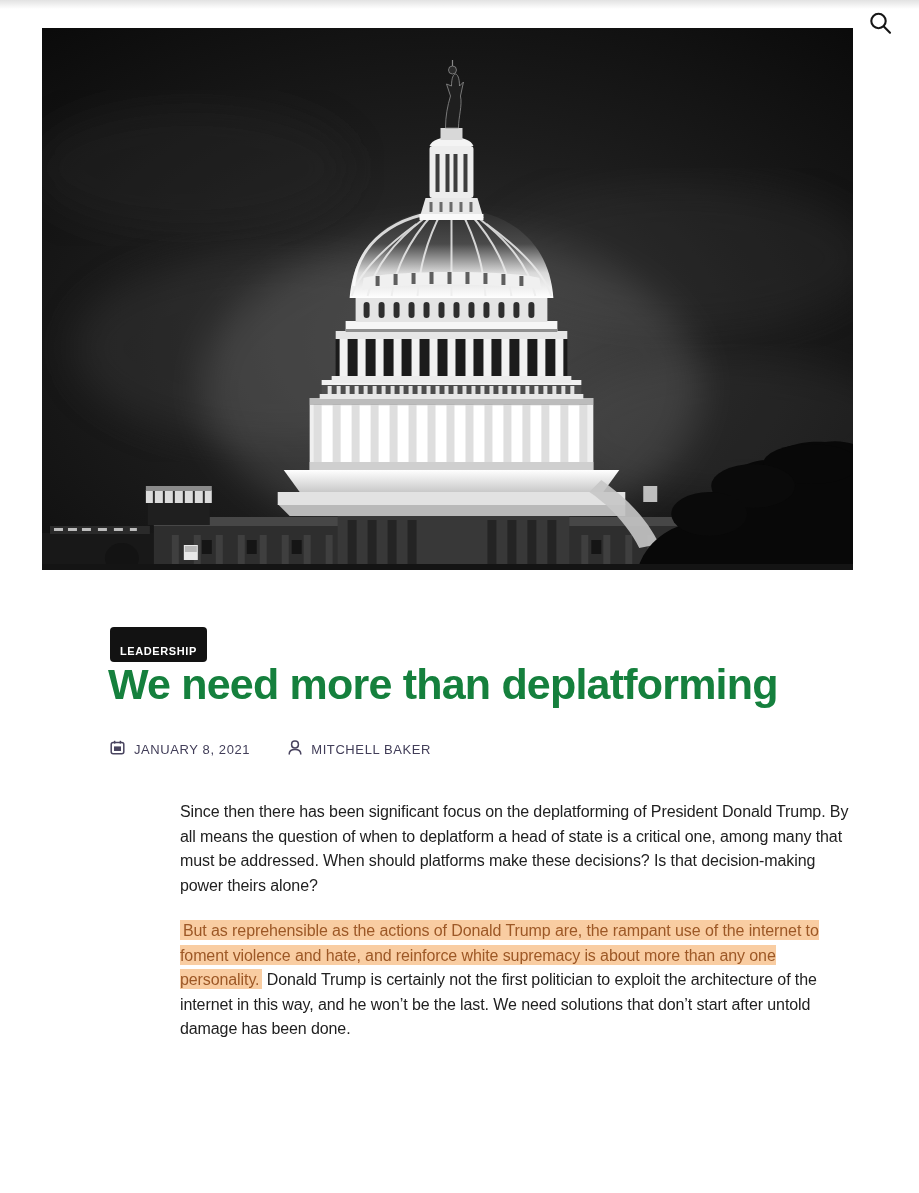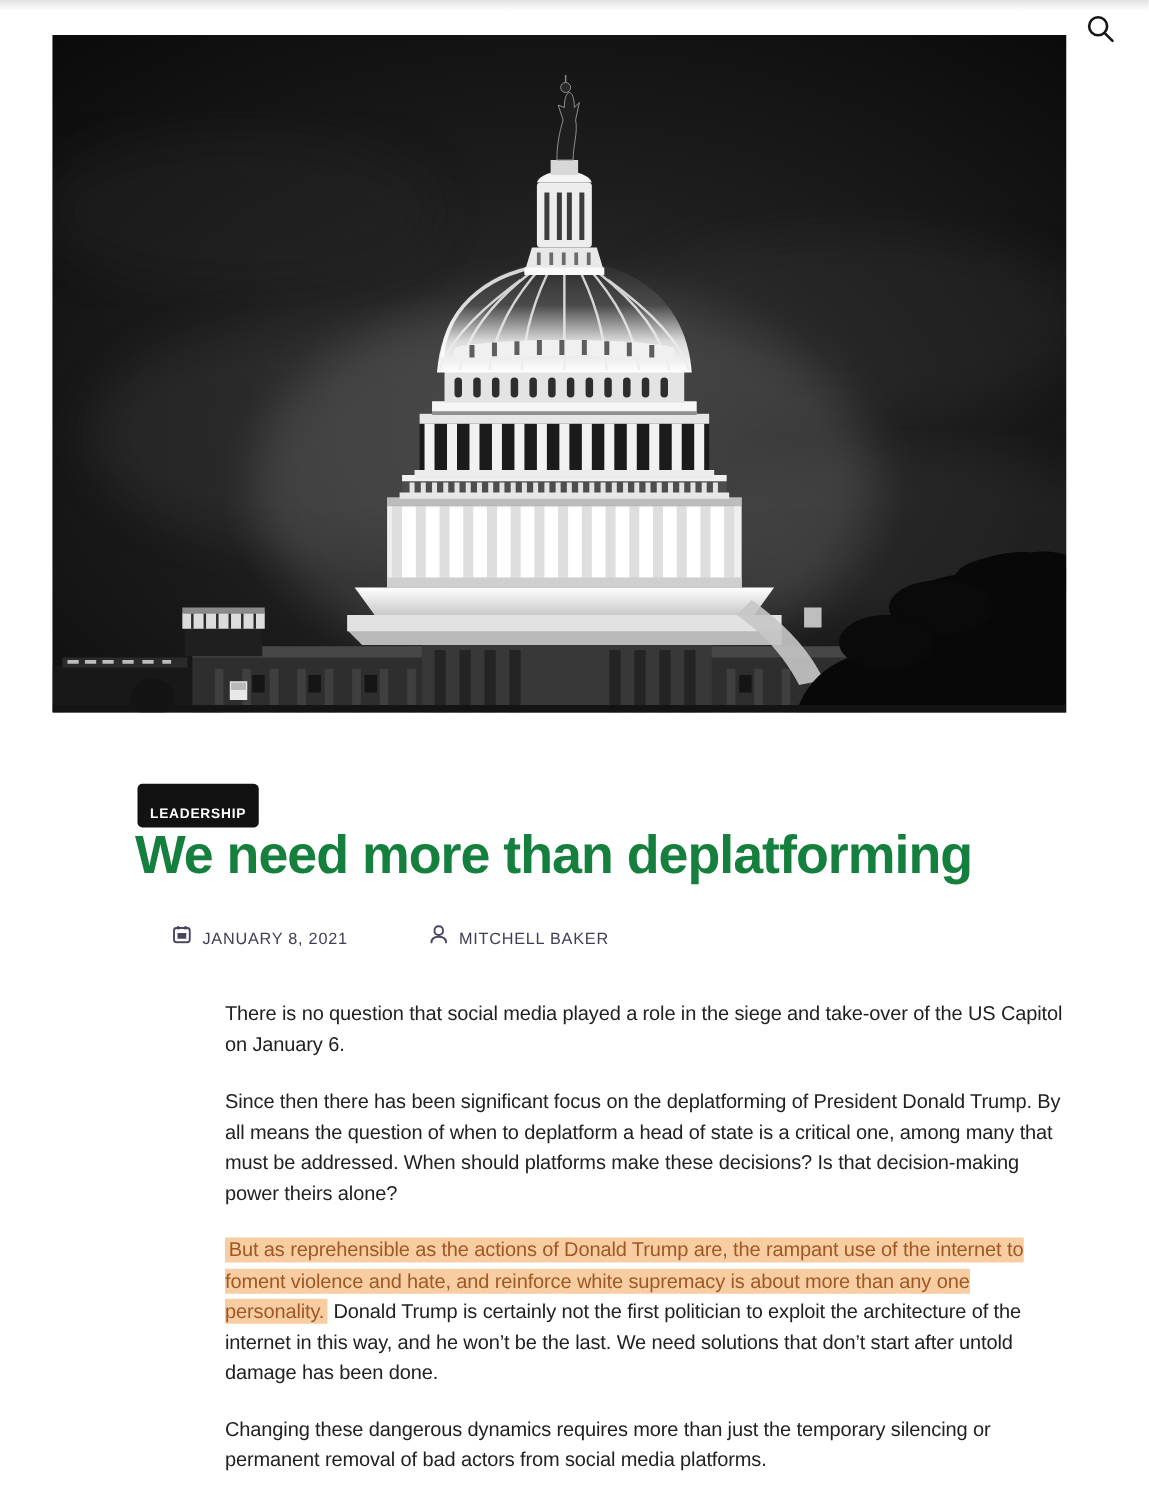--- a/index.html
+++ b/index.html
@@ -27,21 +27,21 @@
     letter-spacing:0.6px; padding:19px 10px 5px; border-radius:4px; line-height:1;
     cursor:pointer;
   }
   .title {
     position:absolute; left:108px; top:660px; width:770px;
     font-size:43px; line-height:1.15; font-weight:bold; color:#15803d; letter-spacing:-0.8px;
   }
   .meta {
     position:absolute; left:110px; top:740px; display:flex; align-items:center; gap:38px;
   }
-  .meta-item { display:flex; align-items:center; gap:9px;margin-left:28px; }
+  .meta-item { display:flex; align-items:center; gap:9px; }
   .meta-item svg { flex:0 0 auto; }
   .meta-label {
     font-size:13px; font-weight:500; letter-spacing:0.6px; color:#413d58; white-space:nowrap;
   }
   .body-col {
     position:absolute; left:180px; top:800px; width:678px;
     font-size:16px; line-height:24.5px; color:#212121; letter-spacing:-0.1px;
   }
   .body-col p { margin:0 0 21px; }
   .body-col mark {
@@ -340,17 +340,15 @@
       <svg width="14" height="15" viewBox="0 0 14 15" fill="none">
         <rect x="3.6" y="1" width="6.8" height="7" rx="3.2" stroke="#49445f" stroke-width="1.5"></rect>
         <path d="M1.2 14 C1.2 10.8 3.6 9.4 7 9.4 C10.4 9.4 12.8 10.8 12.8 14" stroke="#49445f" stroke-width="1.5" stroke-linecap="round"></path>
       </svg>
     </span>
     <span class="meta-label">MITCHELL BAKER</span>
   </span>
 </div>
 
 <div class="body-col">
-  <p>There is no question that social media played a role in the siege and take-over of the US Capitol on January 6.</p>
   <p>Since then there has been significant focus on the deplatforming of President Donald Trump. By all means the question of when to deplatform a head of state is a critical one, among many that must be addressed. When should platforms make these decisions? Is that decision-making power theirs alone?</p>
   <p><mark>But as reprehensible as the actions of Donald Trump are, the rampant use of the internet to foment violence and hate, and reinforce white supremacy is about more than any one personality.</mark> <span>Donald Trump is certainly not the first politician to exploit the architecture of the internet in this way, and he won’t be the last. We need solutions that don’t start after untold damage has been done.</span></p>
-  <p>Changing these dangerous dynamics requires more than just the temporary silencing or permanent removal of bad actors from social media platforms.</p>
 </div>
 
 </body></html>

